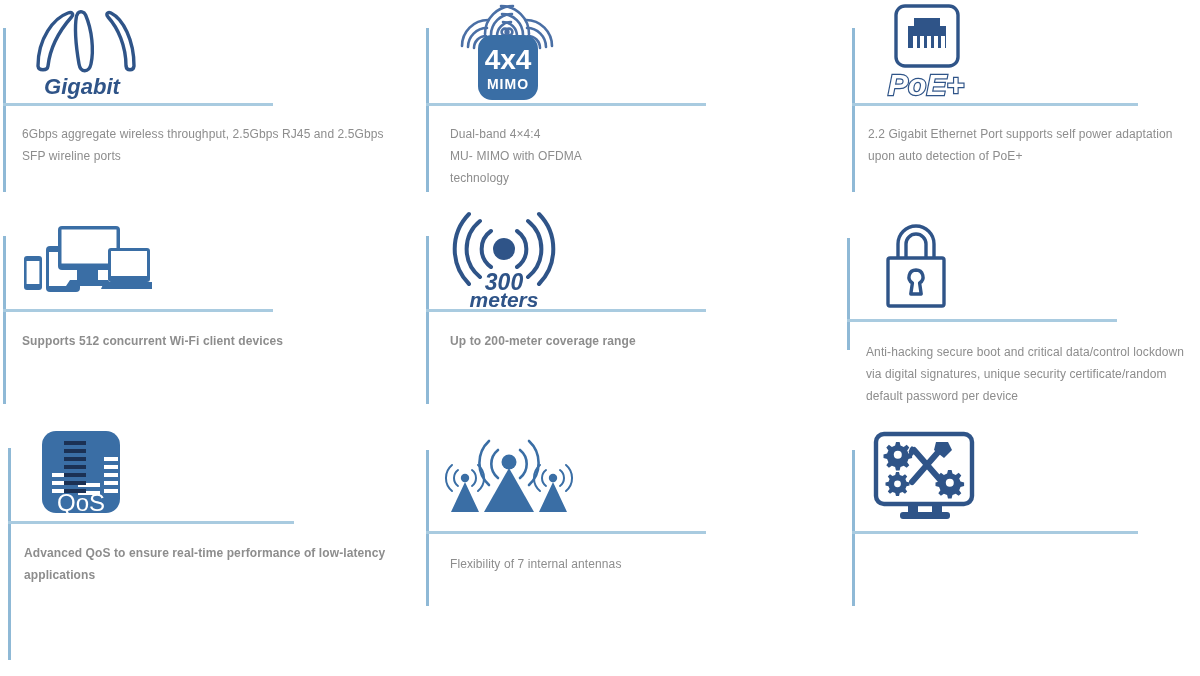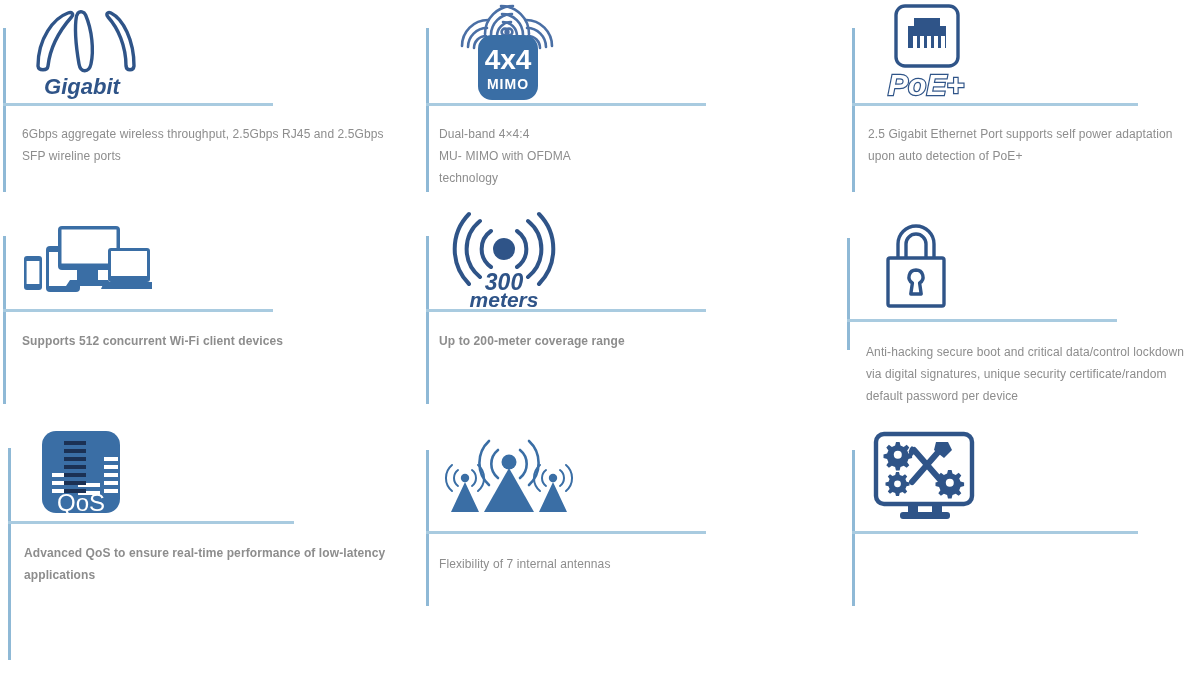--- a/index.html
+++ b/index.html
@@ -77,21 +77,21 @@
   .cell.r1 .desc { top: 123px; }
   .cell.r2 .desc { top: 122px; font-weight: bold; }
   .cell.r3 .desc { top: 133px; }
   .cell.c3 .desc { left: 24px; }
   .cell.c3 .vbar { left: 8px; }
   .cell.c3 .hbar { left: 8px; }
   .cell.c2 .vbar { left: 6px; }
   .cell.c2 .hbar { left: 6px; }
   .cell.c2 .icon-wrap { left: 24px; justify-content: flex-end; }
   .cell.c3 .icon-wrap { left: 26px; }
-  .cell.c2 .desc { left: 19px; }
+  .cell.c2 .desc { left: 30px; }
 
   svg { display: block; }
   .lbl-italic {
     font-family: "Liberation Sans", sans-serif;
     font-weight: bold;
     font-style: italic;
   }
 </style>
 </head>
 <body>
@@ -161,21 +161,21 @@
           <g fill="#ffffff">
             <rect x="43" y="34" width="4" height="12"></rect>
             <rect x="50" y="34" width="4" height="12"></rect>
             <rect x="57" y="34" width="4" height="12"></rect>
             <rect x="64" y="34" width="4" height="12"></rect>
             <rect x="71" y="34" width="4" height="12"></rect>
           </g>
           <text x="56" y="93" text-anchor="middle" font-size="30" font-weight="bold" font-style="italic" fill="#ffffff" stroke="#2f5488" stroke-width="2.4" paint-order="stroke">PoE+</text>
         </svg>
       </div>
-      <div class="desc">2.5 Gigabit Ethernet Port supports self power adaptation upon auto detection of PoE+</div>
+      <div class="desc">2.2 Gigabit Ethernet Port supports self power adaptation upon auto detection of PoE+</div>
     </div>
 
     <div class="cell r2 c1">
       <div class="vbar"></div>
       <div class="hbar"></div>
       <div class="icon-wrap">
         <svg width="130" height="76" viewBox="0 0 130 76">
           <g fill="#3a6ea5">
 
             <rect x="2" y="34" width="18" height="34" rx="3"></rect>

